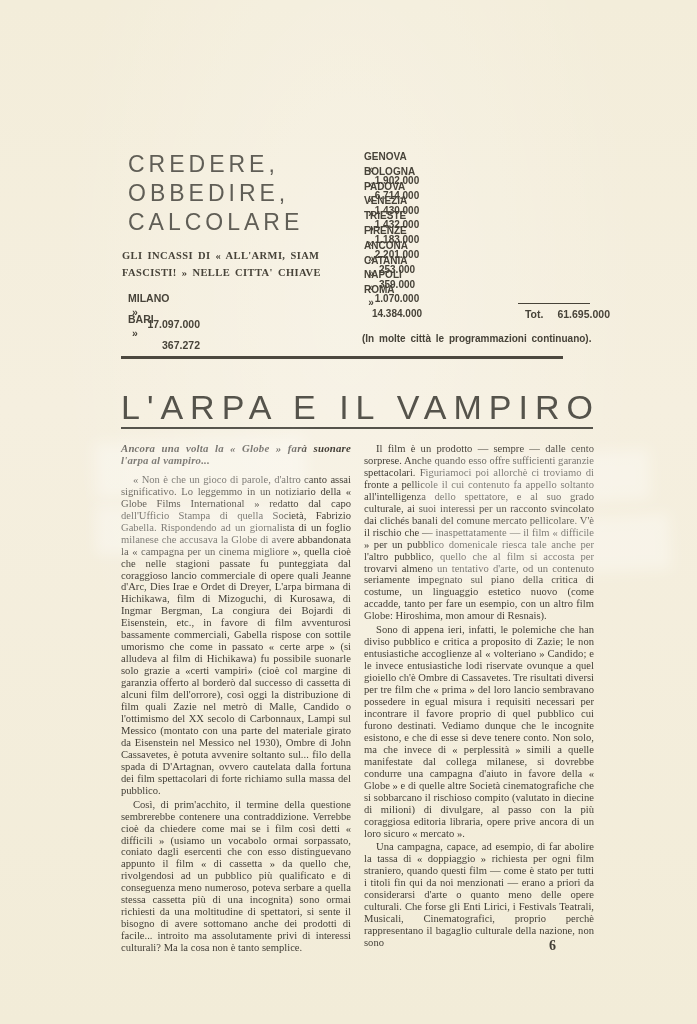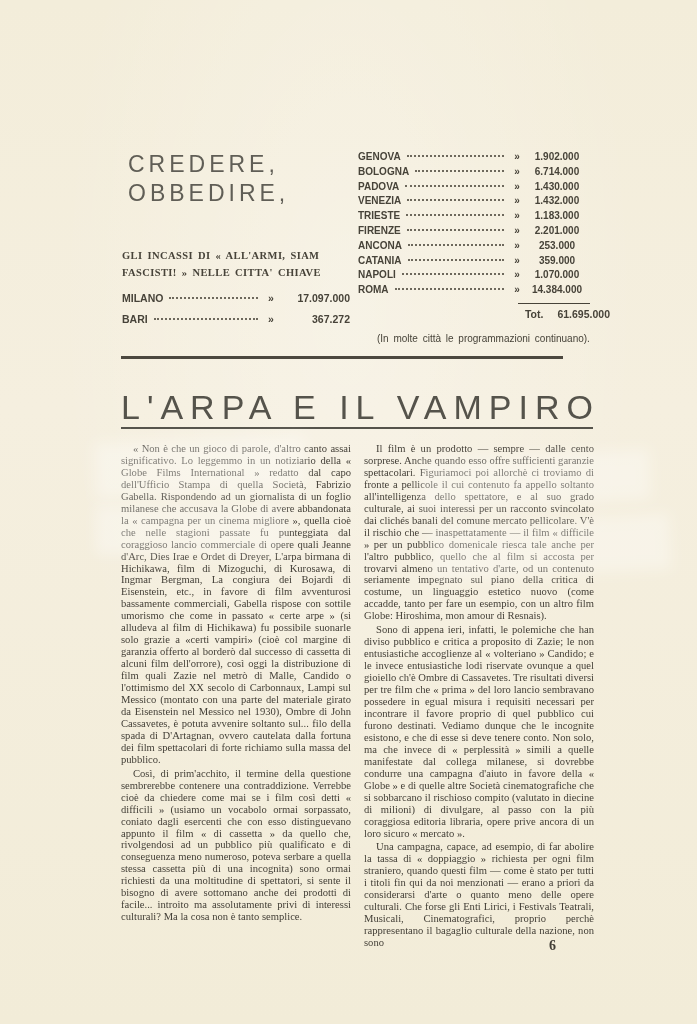--- a/index.html
+++ b/index.html
@@ -26,21 +26,21 @@
     font-family:Liberation Serif, serif;
     font-size:10.5px;line-height:17px;letter-spacing:0.4px;
     font-weight:bold;color:#474339;
     word-spacing:2px;
   }
   .stats-left{position:absolute;left:122px;top:292px;width:228px;}
   .stats-right{position:absolute;left:358px;top:151px;width:232px;}
   .stat-row{
     display:flex;align-items:baseline;
     font-family:"Liberation Sans", sans-serif;
-    font-weight:bold;color:#474339;
+    font-weight:bold;color:#474339;flex-direction:column;
   }
   .stats-left .stat-row{font-size:10.5px;height:21px;}
   .stats-right .stat-row{font-size:10px;height:14.8px;}
   .stat-leader{
     flex:1;margin:0 6px;
     border-bottom:2px dotted #6d685c;
     transform:translateY(-3px);
   }
   .stat-cur{width:14px;text-align:center;flex:none;}
   .stats-left .stat-val{width:72px;text-align:right;flex:none;}
@@ -50,23 +50,23 @@
     border-top:1.6px solid #474339;
   }
   .tot-line{
     position:absolute;left:378px;top:308px;width:232px;
     font-family:"Liberation Sans", sans-serif;
     font-size:10.5px;font-weight:bold;color:#474339;
     text-align:right;
   }
   .tot-line .tot-label{margin-right:14px;}
   .stats-note{
-    position:absolute;left:377px;top:333px;width:236px;
-    font-family:"Liberation Sans", sans-serif;
-    font-size:10px;font-weight:normal;color:#474339;
+    position:absolute;left:362px;top:333px;width:236px;
+    font-family:"Liberation Sans", sans-serif;
+    font-size:10px;font-weight:bold;color:#474339;
     word-spacing:2px;
   }
   .thick-rule{
     position:absolute;left:121px;top:356px;width:442px;height:3.4px;
     background:#4c483f;
   }
   
   .article-title{
     position:absolute;left:121px;top:388px;width:472px;
     font-family:"Liberation Sans", sans-serif;
@@ -103,20 +103,21 @@
 </style>
 </head>
 <body>
 
 <div class="page">
 
   <div class="stats-heading">
 
   <div>CREDERE,</div>
       <div>OBBEDIRE,</div>
+      <div>CALCOLARE</div>
     </div>
 
   <div class="stats-caption">GLI INCASSI DI « ALL'ARMI, SIAM FASCISTI! » NELLE CITTA' CHIAVE</div>
 
   <div class="stats-left">
 
 
       <div class="stat-row">
         <span class="stat-city">MILANO</span>
         <span class="stat-leader"></span>
@@ -210,20 +211,21 @@
     <span class="tot-label">Tot.</span><span>61.695.000</span>
   </div>
   <div class="stats-note">(In molte città le programmazioni continuano).</div>
 
   <div class="thick-rule"></div>
 
   <div class="article-title">L'ARPA E IL VAMPIRO</div>
 
   <div class="columns">
     <div class="col">
+      <p class="lead">Ancora una volta la « Globe » farà suonare l'arpa al vampiro...</p>
       <span>
         
       <p>« Non è che un gioco di parole, d'altro canto assai significativo. Lo leggemmo in un notiziario della « Globe Films International » redatto dal capo dell'Ufficio Stampa di quella Società, Fabrizio Gabella. Rispondendo ad un giornalista di un foglio milanese che accusava la Globe di avere abbandonata la « campagna per un cinema migliore », quella cioè che nelle stagioni passate fu punteggiata dal coraggioso lancio commerciale di opere quali Jeanne d'Arc, Dies Irae e Ordet di Dreyer, L'arpa birmana di Hichikawa, film di Mizoguchi, di Kurosawa, di Ingmar Bergman, La congiura dei Bojardi di Eisenstein, etc., in favore di film avventurosi bassamente commerciali, Gabella rispose con sottile umorismo che come in passato « certe arpe » (si alludeva al film di Hichikawa) fu possibile suonarle solo grazie a «certi vampiri» (cioè col margine di garanzia offerto al borderò dal successo di cassetta di alcuni film dell'orrore), così oggi la distribuzione di film quali Zazie nel metrò di Malle, Candido o l'ottimismo del XX secolo di Carbonnaux, Lampi sul Messico (montato con una parte del materiale girato da Eisenstein nel Messico nel 1930), Ombre di John Cassavetes, è potuta avvenire soltanto sul... filo della spada di D'Artagnan, ovvero cautelata dalla fortuna dei film spettacolari di forte richiamo sulla massa del pubblico.</p><p>Così, di prim'acchito, il termine della questione sembrerebbe contenere una contraddizione. Verrebbe cioè da chiedere come mai se i film così detti « difficili » (usiamo un vocabolo ormai sorpassato, coniato dagli esercenti che con esso distinguevano appunto il film « di cassetta » da quello che, rivolgendosi ad un pubblico più qualificato e di conseguenza meno numeroso, poteva serbare a quella stessa cassetta più di una incognita) sono ormai richiesti da una moltitudine di spettatori, si sente il bisogno di avere sottomano anche dei prodotti di facile... introito ma assolutamente privi di interessi culturali? Ma la cosa non è tanto semplice.</p></span>
     </div>
     <div class="col">
       <span>
         
       <p>Il film è un prodotto — sempre — dalle cento sorprese. Anche quando esso offre sufficienti garanzie spettacolari. Figuriamoci poi allorchè ci troviamo di fronte a pellicole il cui contenuto fa appello soltanto all'intelligenza dello spettatore, e al suo grado culturale, ai suoi interessi per un racconto svincolato dai clichés banali del comune mercato pellicolare. V'è il rischio che — inaspettatamente — il film « difficile » per un pubblico domenicale riesca tale anche per l'altro pubblico, quello che al film si accosta per trovarvi almeno un tentativo d'arte, od un contenuto seriamente impegnato sul piano della critica di costume, un linguaggio estetico nuovo (come accadde, tanto per fare un esempio, con un altro film Globe: Hiroshima, mon amour di Resnais).</p><p>Sono di appena ieri, infatti, le polemiche che han diviso pubblico e critica a proposito di Zazie; le non entusiastiche accoglienze al « volteriano » Candido; e le invece entusiastiche lodi riservate ovunque a quel gioiello ch'è Ombre di Cassavetes. Tre risultati diversi per tre film che « prima » del loro lancio sembravano possedere in egual misura i requisiti necessari per incontrare il favore proprio di quel pubblico cui furono destinati. Vediamo dunque che le incognite esistono, e che di esse si deve tenere conto. Non solo, ma che invece di « perplessità » simili a quelle manifestate dal collega milanese, si dovrebbe condurre una campagna d'aiuto in favore della « Globe » e di quelle altre Società cinematografiche che si sobbarcano il rischioso compito (valutato in diecine di milioni) di divulgare, al passo con la più coraggiosa editoria libraria, opere prive ancora di un loro sicuro « mercato ».</p><p>Una campagna, capace, ad esempio, di far abolire la tassa di « doppiaggio » richiesta per ogni film straniero, quando questi film — come è stato per tutti i titoli fin qui da noi menzionati — erano a priori da considerarsi d'arte o quanto meno delle opere culturali. Che forse gli Enti Lirici, i Festivals Teatrali, Musicali, Cinematografici, proprio perchè rappresentano il bagaglio culturale della nazione, non sono</p></span>
     </div>
   </div>

